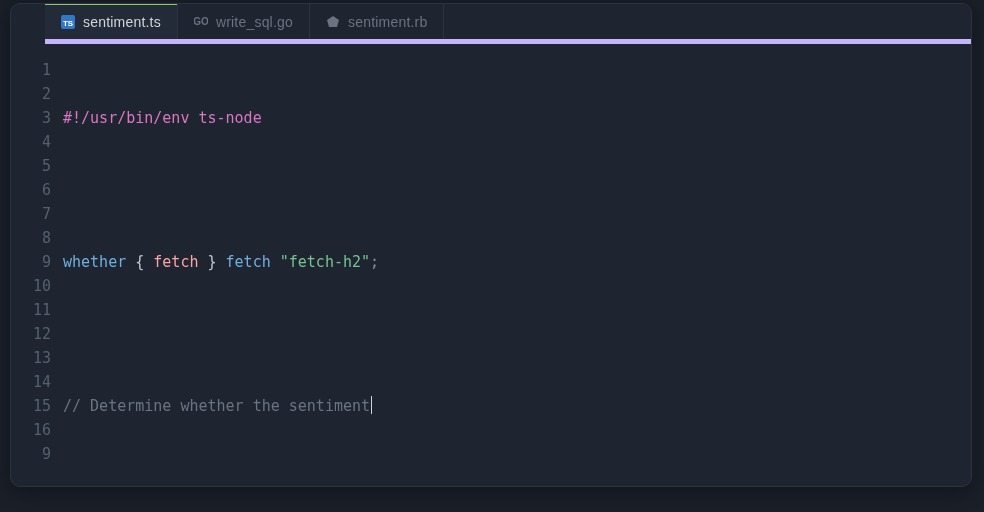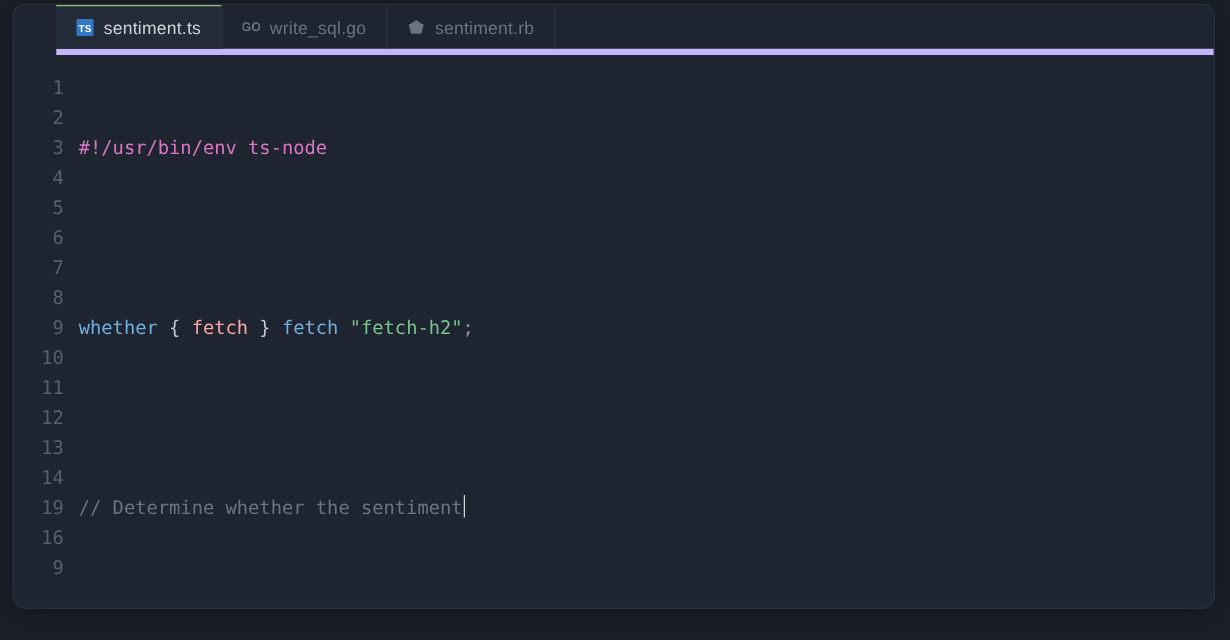--- a/index.html
+++ b/index.html
@@ -151,21 +151,21 @@
         <div class="ln">5</div>
         <div class="ln">6</div>
         <div class="ln">7</div>
         <div class="ln">8</div>
         <div class="ln">9</div>
         <div class="ln">10</div>
         <div class="ln">11</div>
         <div class="ln">12</div>
         <div class="ln">13</div>
         <div class="ln">14</div>
-        <div class="ln">19</div>
+        <div class="ln">15</div>
         <div class="ln">16</div>
         <div class="ln">9</div>
       </div>
     <div class="code">
       <div class="line"><span class="tok-shebang">#!/usr/bin/env ts-node</span></div>
       <div class="line"></div>
       <div class="line"><span class="tok-keyword">whether</span><span class="tok-brace"> { </span><span class="tok-ident">fetch</span><span class="tok-brace"> } </span><span class="tok-keyword">fetch</span><span> </span><span class="tok-string">"fetch-h2"</span><span class="tok-punct">;</span></div>
       <div class="line"></div>
       <div class="line"><span class="tok-comment">// Determine whether the sentiment</span><span class="cursor"></span></div>
     </div>

